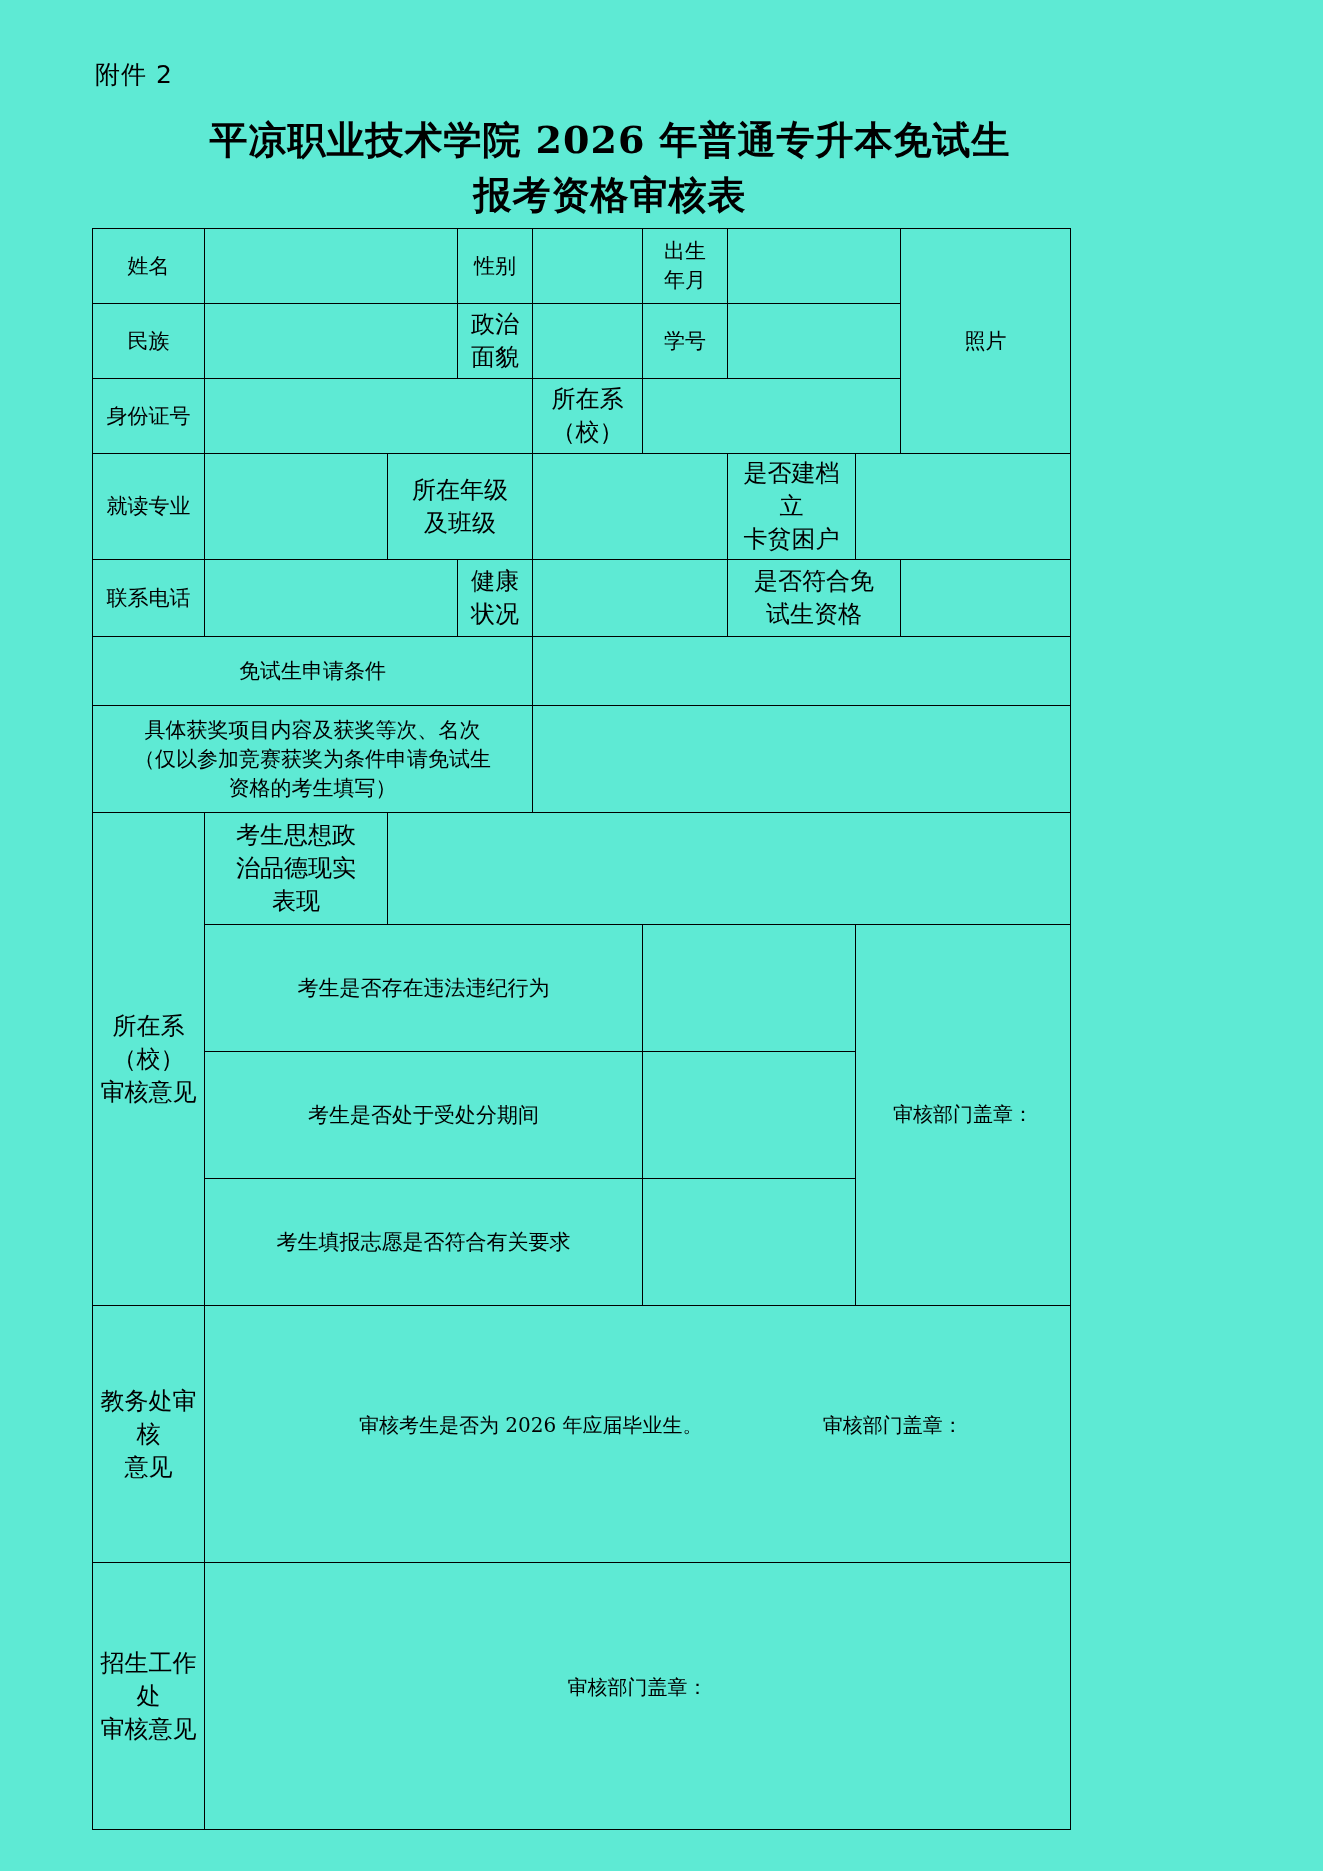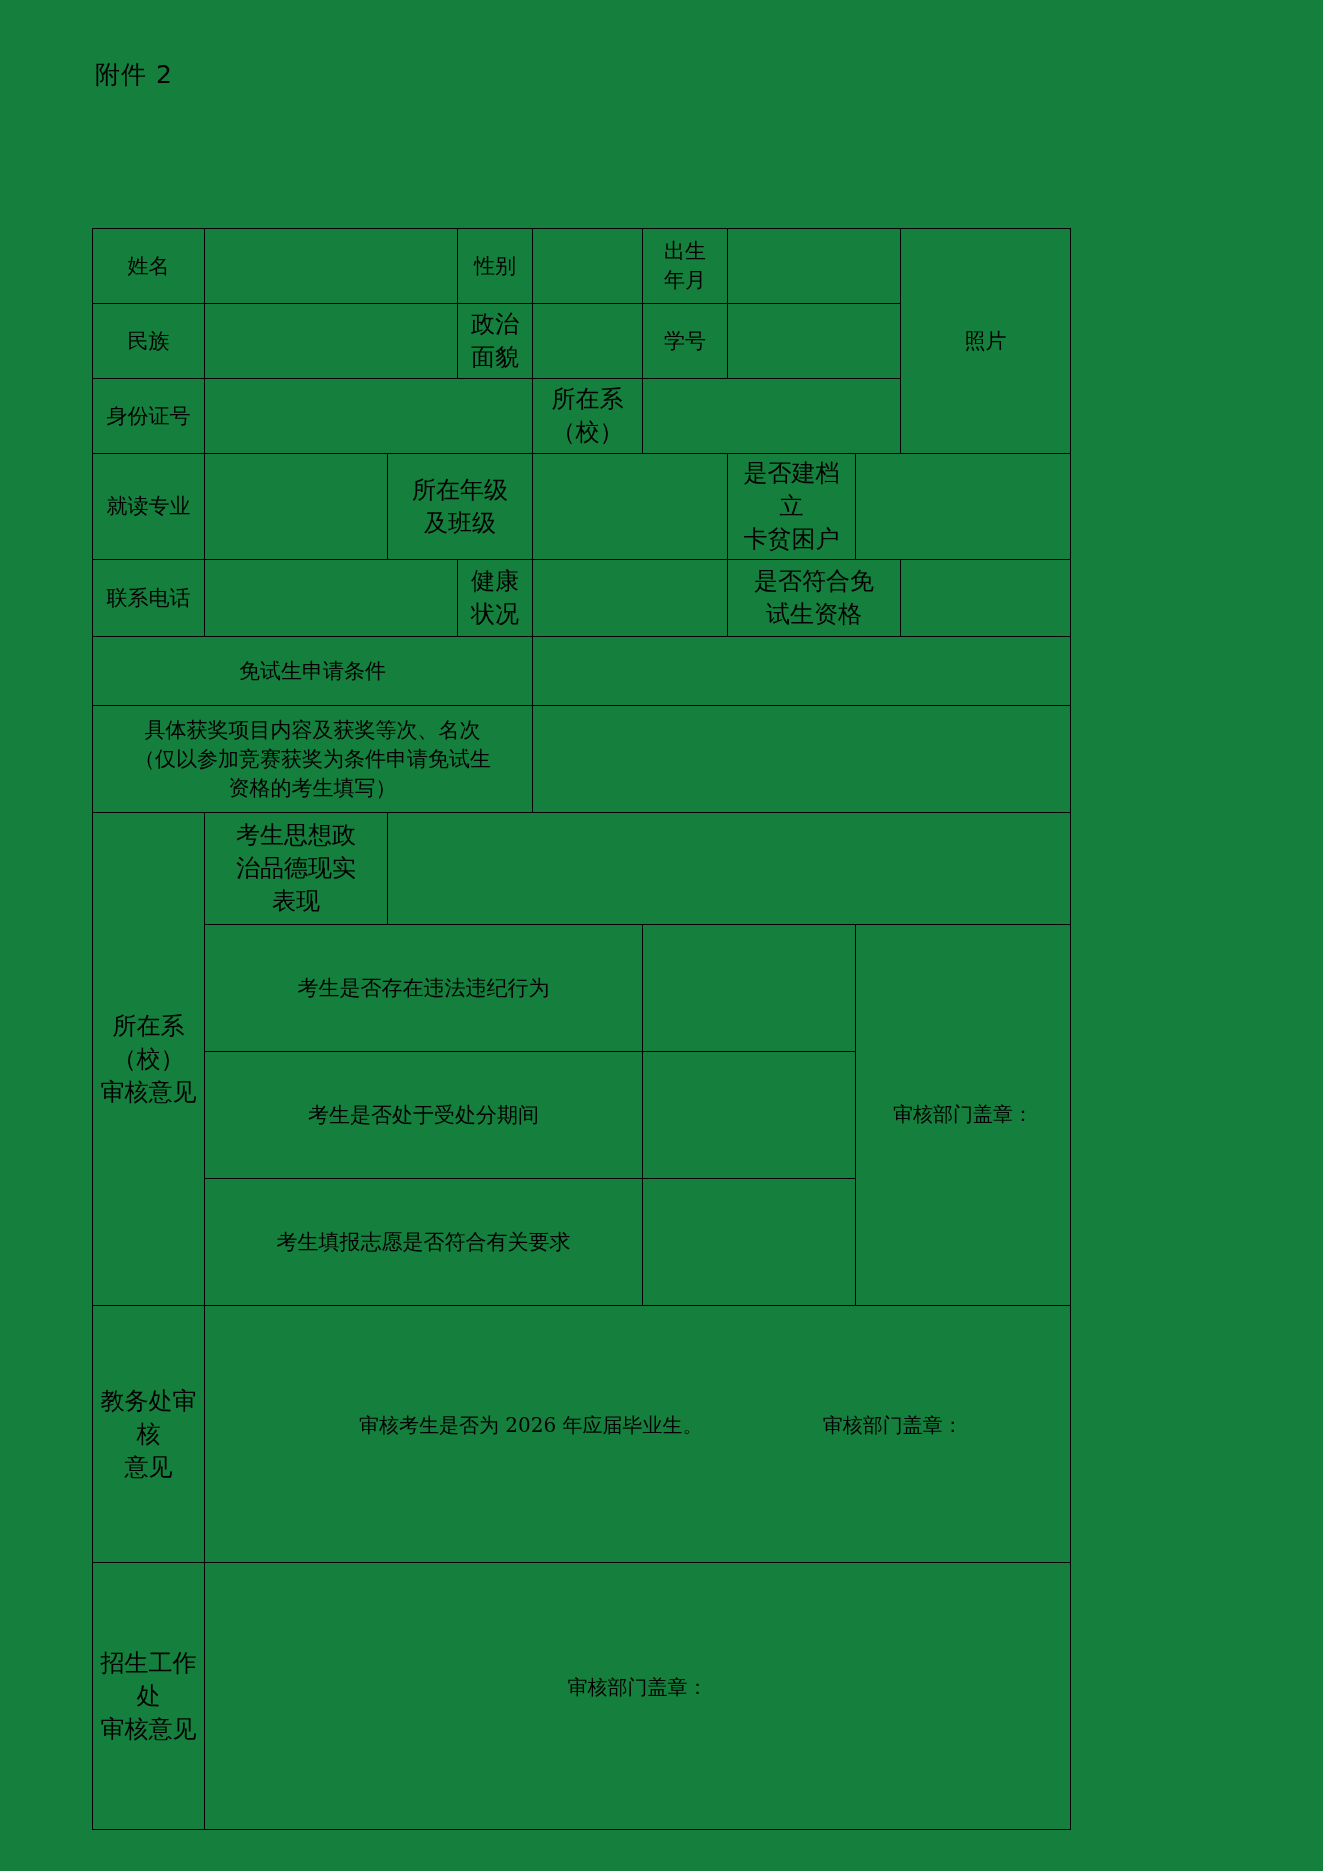--- a/index.html
+++ b/index.html
@@ -13,21 +13,21 @@
     font-family: "DejaVu Serif", "Liberation Serif", serif;
     color: #000000;
     -webkit-font-smoothing: antialiased;
   }
   .page {
     position: relative;
     width: 1323px;
     height: 1871px;
     box-sizing: border-box;
     padding: 8px;
-    background: #15803d;
+    background: #5eead4;
     overflow: hidden;
   }
   .attachment-label {
     position: absolute;
     left: 95px;
     top: 60px;
     font-family: "DejaVu Sans", "Liberation Sans", sans-serif;
     font-size: 25px;
     letter-spacing: 1px;
     line-height: 1.2;
@@ -111,20 +111,22 @@
   .photo-cell { font-size: 21px; }
 </style>
 </head>
 <body>
 
 <div class="page">
 
   <div class="attachment-label">附件 2</div>
 
   <div class="doc-title">
+    <span class="t-line">平凉职业技术学院 2026 年普通专升本免试生</span>
+    <span class="t-line">报考资格审核表</span>
   </div>
 
   <table class="form">
     <colgroup>
       <col style="width:112px">
       <col style="width:183px">
       <col style="width:70px">
       <col style="width:75px">
       <col style="width:110px">
       <col style="width:85px">

